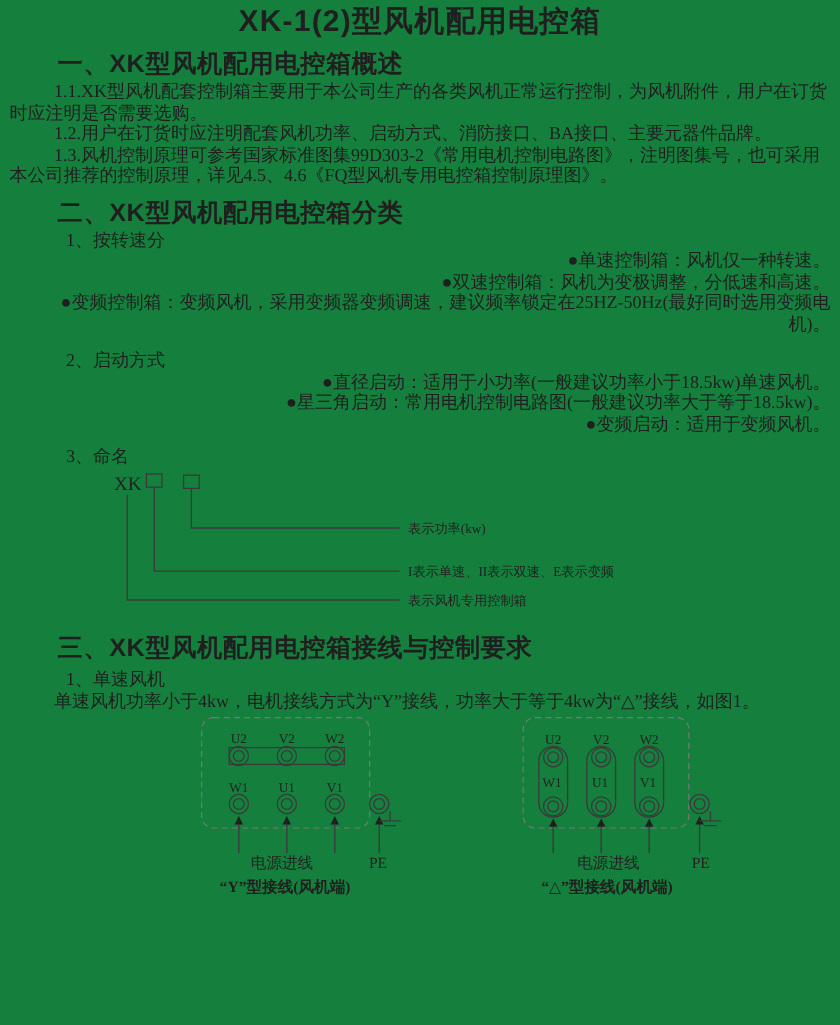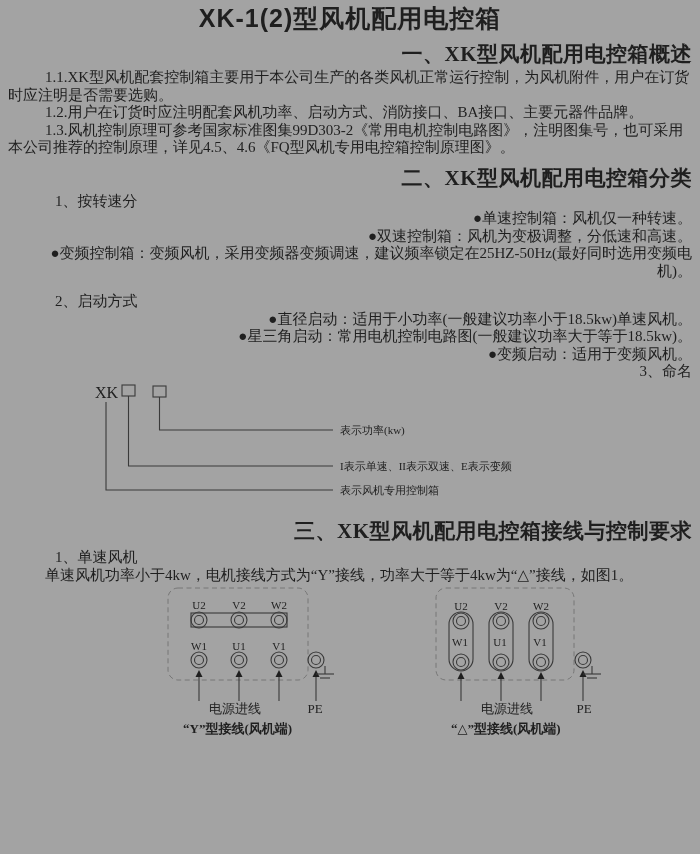--- a/index.html
+++ b/index.html
@@ -1,36 +1,36 @@
 <!DOCTYPE html>
 <html><head>
 <meta charset="utf-8">
 <style>
   html,body{margin:0;padding:0;background:#e8e8e8;}
   .page{
     position:relative;width:700px;height:854px;box-sizing:border-box;
-    margin:0 auto;background:#a3a3a3;color:#1f1f1f;overflow:hidden;
+    margin:0 auto;background:#15803d;color:#1f1f1f;overflow:hidden;
     font-family:"Liberation Serif","DejaVu Serif",serif;
     font-size:15px;line-height:17.5px;padding:0 8px;
   }
   h1.doc-title{
     font-family:"Liberation Sans","DejaVu Sans",sans-serif;
     font-size:25px;line-height:29px;text-align:center;
     margin:4px 0 6px;font-weight:bold;letter-spacing:1px;
   }
   h2.sec{
-    font-family:Liberation Serif, serif;
+    font-family:Liberation Sans, sans-serif;
     font-size:21px;line-height:24px;font-weight:bold;
-    margin:9px 0 3px;padding-left:40px;letter-spacing:.5px;text-align:right;
+    margin:9px 0 3px;padding-left:40px;letter-spacing:.5px;
   }
   p{margin:0;text-indent:37px;}
   p.bullet{text-indent:40px;text-align:right;}
   p.sub{text-indent:47px;}
   p.gap{margin-top:13px;}
-  p.gap2{text-align:right;}
+  p.gap2{margin-top:10px;}
   p.gap3{margin-top:6px;}
   svg{display:block;}
   svg text{font-family:"Liberation Serif","DejaVu Serif",serif;fill:#222;}
   svg .lbl{font-size:11px;}
   svg .lbl-cn{font-size:13px;}
   .naming-svg{margin:1.5px 0 0 0;}
   .figure{position:relative;height:165px;}
   .diag{position:absolute;top:2px;}
   .diag-y{left:155px;}
   .diag-delta{left:424px;}

